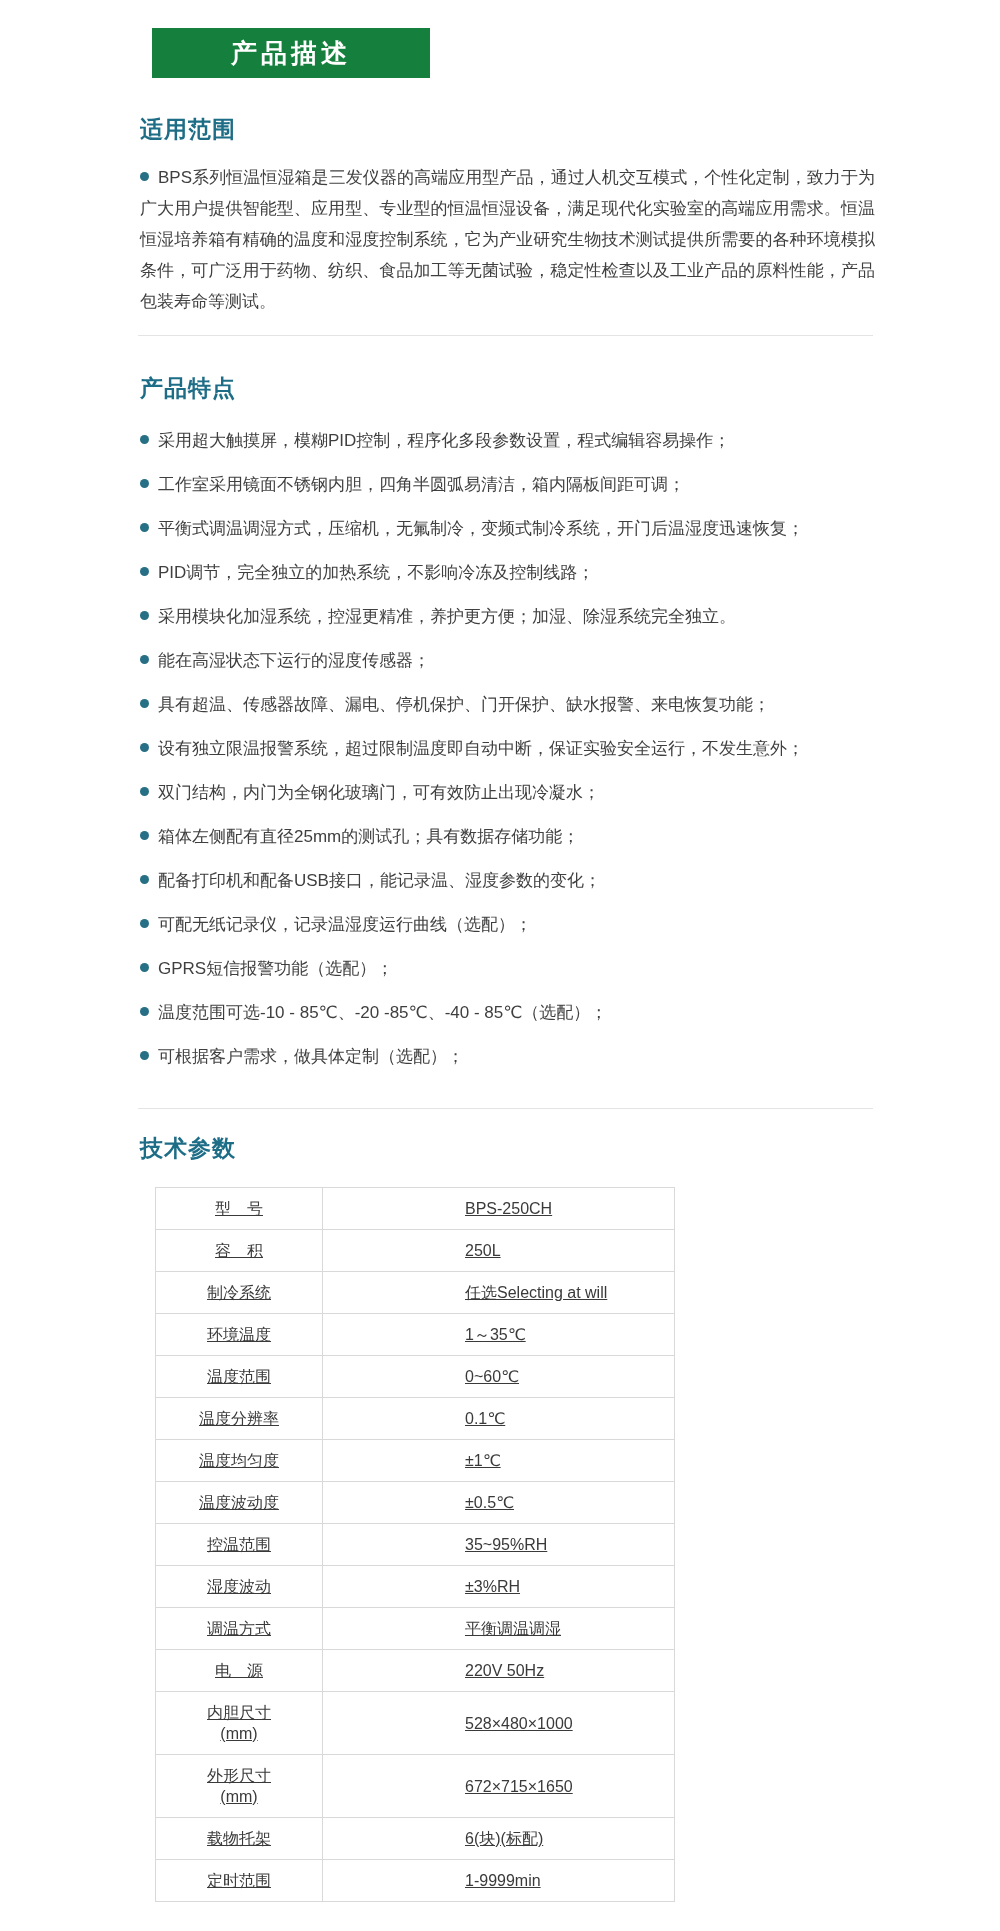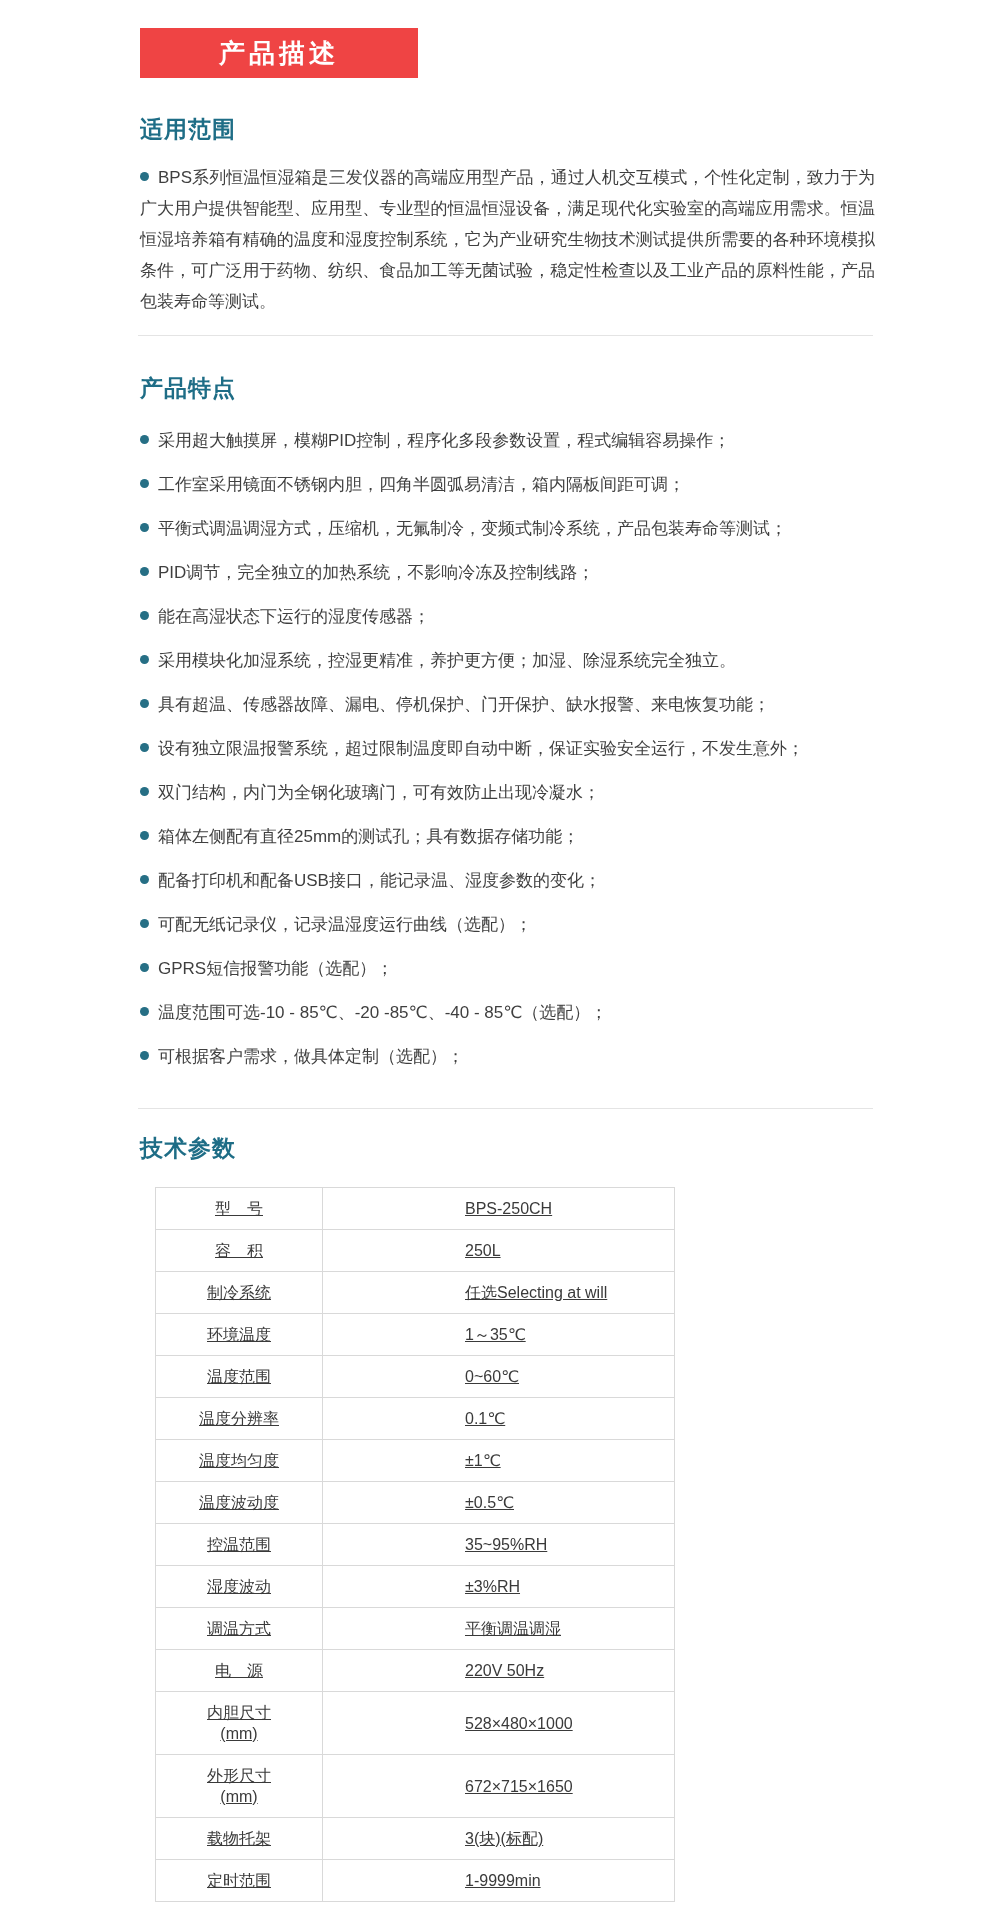--- a/index.html
+++ b/index.html
@@ -6,23 +6,23 @@
   html,body { margin:0; padding:0; background:#ffffff; }
   body {
     width:1000px; min-height:1931px;
     font-family:"Liberation Sans","DejaVu Sans",sans-serif;
     color:#3f3f3f;
   }
   .page { width:1000px; padding:0 125px 20px 140px; }
 
   
   .banner {
-    margin:28px 0 0 0;
+    margin:28px 0 0 12px;
     width:278px; height:50px;
-    background:#ef4444;
+    background:#15803d;
     color:#ffffff;
     font-size:26px; font-weight:bold;
     letter-spacing:4px;
     text-align:center; line-height:50px;
   }
 
   
   .section-heading {
     margin:0; padding:0;
     color:#1e6d86;
@@ -112,27 +112,27 @@
 
   <hr class="divider">
 
   <section class="features">
     <h2 class="section-heading">产品特点</h2>
     <ul class="feature-list" id="feature-list">
   <li class="feature-item"><span class="dot"></span><span>采用超大触摸屏，模糊PID控制，程序化多段参数设置，程式编辑容易操作；</span></li>
 
   <li class="feature-item"><span class="dot"></span><span>工作室采用镜面不锈钢内胆，四角半圆弧易清洁，箱内隔板间距可调；</span></li>
 
-  <li class="feature-item"><span class="dot"></span><span>平衡式调温调湿方式，压缩机，无氟制冷，变频式制冷系统，产品包装寿命等测试；</span></li>
+  <li class="feature-item"><span class="dot"></span><span>平衡式调温调湿方式，压缩机，无氟制冷，变频式制冷系统，开门后温湿度迅速恢复；</span></li>
 
   <li class="feature-item"><span class="dot"></span><span>PID调节，完全独立的加热系统，不影响冷冻及控制线路；</span></li>
 
+  <li class="feature-item"><span class="dot"></span><span>采用模块化加湿系统，控湿更精准，养护更方便；加湿、除湿系统完全独立。</span></li>
+
   <li class="feature-item"><span class="dot"></span><span>能在高湿状态下运行的湿度传感器；</span></li>
-
-  <li class="feature-item"><span class="dot"></span><span>采用模块化加湿系统，控湿更精准，养护更方便；加湿、除湿系统完全独立。</span></li>
 
   <li class="feature-item"><span class="dot"></span><span>具有超温、传感器故障、漏电、停机保护、门开保护、缺水报警、来电恢复功能；</span></li>
 
   <li class="feature-item"><span class="dot"></span><span>设有独立限温报警系统，超过限制温度即自动中断，保证实验安全运行，不发生意外；</span></li>
 
   <li class="feature-item"><span class="dot"></span><span>双门结构，内门为全钢化玻璃门，可有效防止出现冷凝水；</span></li>
 
   <li class="feature-item"><span class="dot"></span><span>箱体左侧配有直径25mm的测试孔；具有数据存储功能；</span></li>
 
   <li class="feature-item"><span class="dot"></span><span>配备打印机和配备USB接口，能记录温、湿度参数的变化；</span></li>
@@ -220,21 +220,21 @@
   </tr>
 
   <tr>
     <td class="spec-label">外形尺寸
 (mm)</td>
     <td class="spec-value">672×715×1650</td>
   </tr>
 
   <tr>
     <td class="spec-label">载物托架</td>
-    <td class="spec-value">3(块)(标配)</td>
+    <td class="spec-value">6(块)(标配)</td>
   </tr>
 
   <tr>
     <td class="spec-label">定时范围</td>
     <td class="spec-value">1-9999min</td>
   </tr>
 </tbody>
     </table>
   </section>
 

